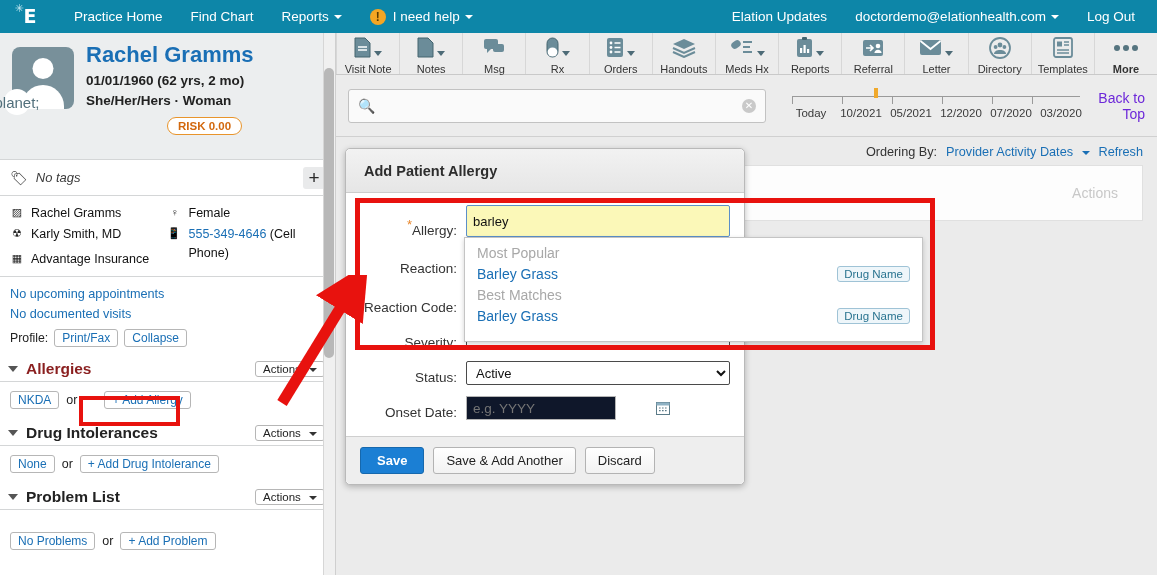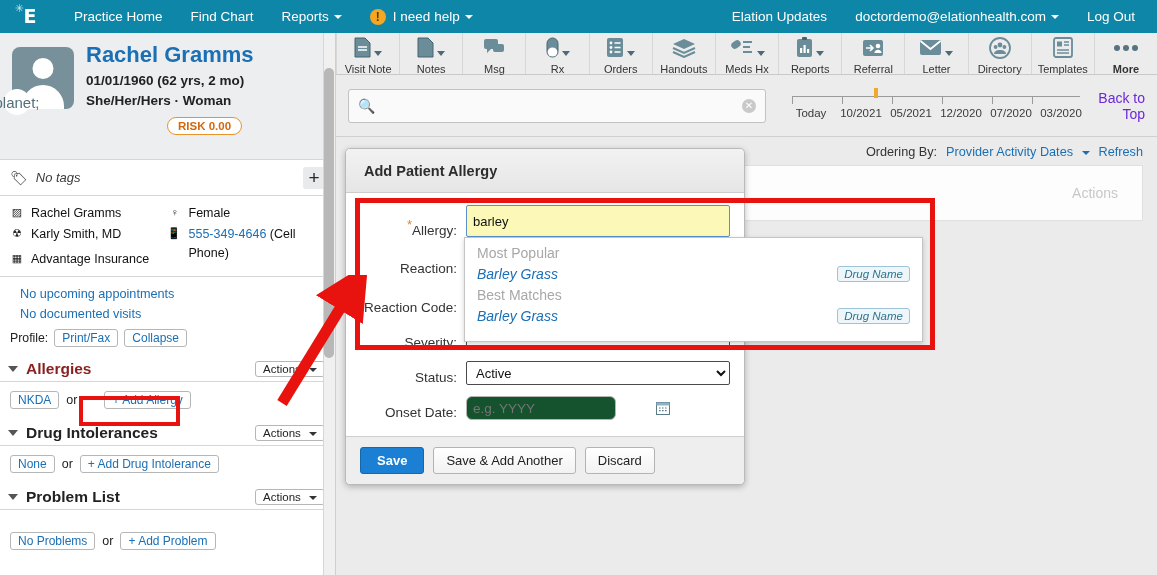--- a/index.html
+++ b/index.html
@@ -105,21 +105,21 @@
     font-size: 19px; line-height: 1; cursor: pointer;
   }
   .demo-grid {
     padding: 8px 10px 6px 10px; border-bottom: 1px solid #d4d6d7;
     font-size: 12.5px; color: #111; display: flex;
   }
   .demo-col { width: 50%; }
   .demo-item { display: flex; gap: 7px; line-height: 1.5; margin-bottom: 2px; }
   .demo-ic { width: 14px; flex: 0 0 14px; text-align: center; color: #222; font-size: 11px; }
   .blue-link { color: #1a6fb5; cursor: pointer; }
-  .appts { padding: 8px 10px 0 20px; font-size: 12.7px; }
+  .appts { padding: 8px 10px 0 10px; font-size: 12.7px; }
   .appts div { color: #1a6fb5; line-height: 1.55; cursor: pointer; }
   .profile-row {
     display: flex; align-items: center; gap: 6px;
     padding: 4px 10px 6px 10px; font-size: 12.3px; color: #222;
   }
   .mini-btn {
     border: 1px solid #b6b6b6; border-radius: 3px; background: #fff;
     color: #1a6fb5; font-size: 12px; padding: 1px 7px; cursor: pointer;
   }
   .section-head {
@@ -238,21 +238,21 @@
   .plain-input {
     width: 264px; height: 28px; border: 1px solid #b0b0b0; background: #fff;
     border-radius: 2px; font-size: 13px; padding: 0 6px;
     font-family: "Liberation Sans", sans-serif;
   }
   .sel {
     width: 264px; height: 24px; border: 1px solid #4a4a4a; background: #fff;
     border-radius: 2px; font-size: 13px; padding: 0 5px; color: #111;
     font-family: "Liberation Sans", sans-serif;
   }
-  .date-wrap { display: flex; align-items: center; border: 1px solid #b5b5b5; border-radius: 6px; width: 150px; height: 24px; background:#14532d; }
+  .date-wrap { display: flex; align-items: center; border: 1px solid #b5b5b5; border-radius: 0; width: 150px; height: 24px; background:#0f172a; }
   .date-wrap input { border: none; outline: none; flex: 1 1 auto; height: 22px; font-size: 13.5px; color: #9a9a9a; padding: 0 6px; font-family: "Liberation Sans", sans-serif; background: transparent; }
   .cal-ic {
     width: 22px; height: 22px; display:flex; align-items:center; justify-content:center;
     color: #5b7b88; font-size: 13px; cursor: pointer;
   }
   .modal-foot {
     background: #eeeeee; border-top: 1px solid #cfcfcf; border-radius: 0 0 5px 5px;
     padding: 10px 14px; display: flex; gap: 9px;
   }
   .btn {
@@ -269,21 +269,21 @@
   .autoc {
     position: absolute; left: 464px; top: 237px; width: 459px; height: 105px;
     background: #ffffff; border: 1px solid #c4c4c4;
     box-shadow: 0 2px 5px rgba(0,0,0,0.18);
     z-index: 60; padding: 4px 0;
   }
   .ac-group {
     font-size: 14px; color: #a8a8a8; padding: 3px 12px; cursor: default;
   }
   .ac-item {
-    display: flex; align-items: center; padding: 2px 12px; cursor: pointer; font-style: italic;
+    display: flex; align-items: center; padding: 2px 12px; cursor: pointer;
   }
   .ac-name { color: #1a6fb5; font-size: 14px; }
   .ac-badge {
     margin-left: auto; border: 1px solid #9fc3d6; border-radius: 3px;
     background: #eef6fa; color: #2a7490; font-size: 11.5px; padding: 1px 6px;
   }
 
   
   .ann-box {
     position: absolute; border: 5px solid #e8120e;

